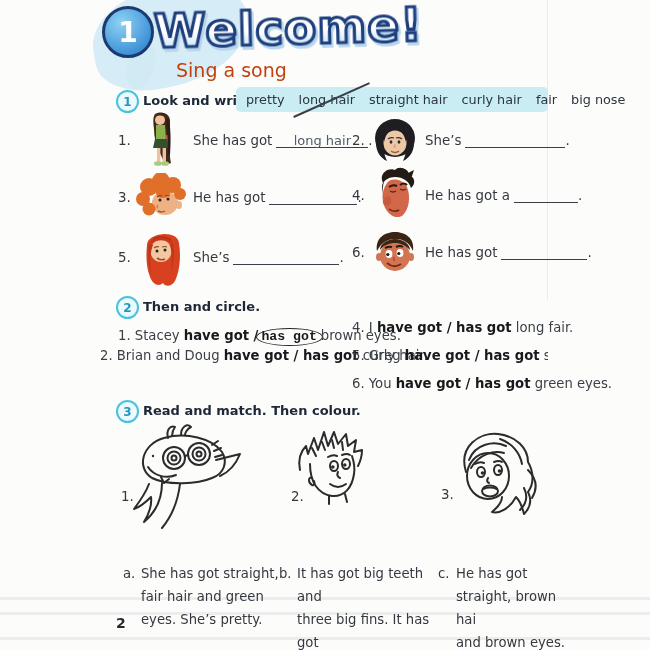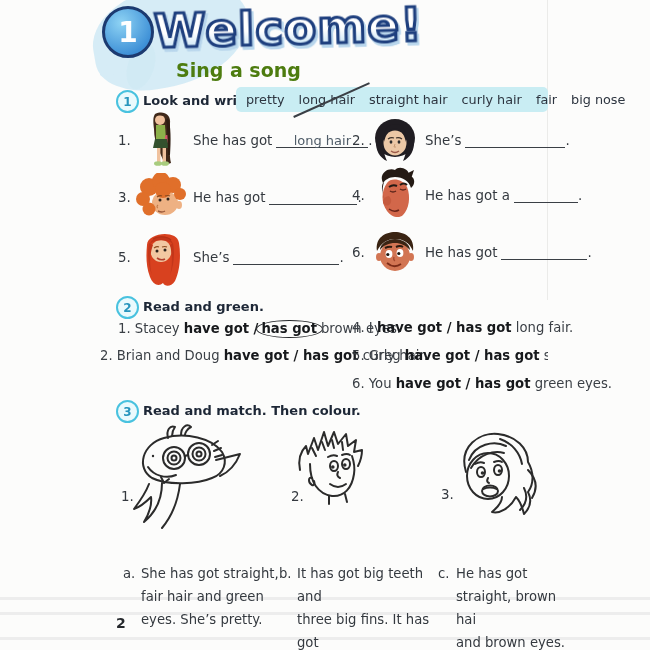--- a/index.html
+++ b/index.html
@@ -14,21 +14,21 @@
   .splash{position:absolute;left:92px;top:-14px;width:158px;height:100px;background:#cfe9f4;border-radius:55% 45% 62% 38%;transform:rotate(-10deg);opacity:.85;}
   .splash2{position:absolute;left:96px;top:50px;width:74px;height:16px;background:#d6ecf6;border-radius:50%;transform:rotate(-28deg);}
   .splash3{position:absolute;left:128px;top:42px;width:26px;height:48px;background:#cfe9f4;border-radius:50%;transform:rotate(18deg);opacity:.7;}
   .unit-circle{position:absolute;left:102px;top:6px;width:46px;height:46px;border-radius:50%;
     background:radial-gradient(circle at 35% 30%,#8ed3f4,#3d8fd6 75%);border:3px solid #1c3a70;
     color:#fff;font-size:28px;font-weight:bold;display:flex;align-items:center;justify-content:center;}
   .title{position:absolute;left:154px;top:0px;font-size:47px;font-weight:800;letter-spacing:1px;
     background:linear-gradient(180deg,#ffffff 55%,#a9d5f0);-webkit-background-clip:text;background-clip:text;
     color:transparent;-webkit-text-stroke:3.2px #1e3f7e;transform:rotate(-1.5deg);
     filter:drop-shadow(2px 3px 0 #b8d6ec);}
-  .subtitle{position:absolute;left:176px;top:59px;font-size:19px;font-weight:bold;color:#4d7c0f;}
+  .subtitle{position:absolute;left:176px;top:59px;font-size:19px;font-weight:normal;color:#c2410c;}
 
   
   .badge{position:absolute;width:19px;height:19px;border-radius:50%;background:#eafafd;border:2px solid #49c2df;
     color:#2795bd;font-weight:bold;font-size:12px;display:flex;align-items:center;justify-content:center;}
   .instruction{position:absolute;font-size:13px;font-weight:bold;color:#1d2736;}
 
   
   .wordbank{position:absolute;left:236px;top:87px;width:312px;height:25px;background:#c9edf3;border-radius:5px;
     display:flex;align-items:center;gap:14px;padding:0 10px;box-sizing:border-box;font-size:12.8px;color:#2d3540;white-space:nowrap;}
   .struck{position:relative;}
@@ -40,21 +40,21 @@
   .ex1-img{flex:none;display:flex;align-items:center;justify-content:center;}
   .ex1-img.w-left{width:54px;}
   .ex1-img.w-right{width:52px;}
   .stem{margin-left:4px;white-space:nowrap;}
   .blank{display:inline-block;border-bottom:1.6px solid #3a3f45;height:15px;margin-left:4px;text-align:center;
     font-size:13px;color:#4f5c68;line-height:17px;vertical-align:-3px;}
 
   
   .ex2-item{position:absolute;font-size:13.2px;color:#3a3f45;white-space:nowrap;}
   .ex2-item b{color:#17191c;}
-  .circled{display:inline-block;border:1.6px solid #26282b;border-radius:50%;padding:0 5px 1px 4px;margin:0 -2px;}
+  .circled{display:inline-block;border:1.6px solid #26282b;border-radius:50%;padding:0 5px 1px 4px;margin:8px -2px;font-family:Liberation Mono, monospace;}
 
   
   .pic{position:absolute;}
   .pic-num{position:absolute;font-size:13.4px;color:#34393f;}
   .answer{position:absolute;display:flex;font-size:13.2px;color:#34393f;line-height:23px;}
   .ans-letter{width:18px;flex:none;}
   .ans-text{white-space:pre-line;}
 
   .page-num{position:absolute;left:116px;top:615px;font-size:14px;font-weight:bold;color:#25282c;}
 
@@ -226,21 +226,21 @@
       </svg>
     </span>
     <span class="stem">He has got</span>
     <span class="blank" style="width:86px"><span></span></span>
     <span>.</span>
   </div>
 
   <div class="badge" style="left:116px;top:296px">
       <span>2</span>
     </div>
-  <div class="instruction" style="left:143px;top:299px">Read and green.</div>
+  <div class="instruction" style="left:143px;top:299px">Then and circle.</div>
 
   <div class="ex2-item" style="left:118px;top:320px">
     <span>1.</span>
     <span>Stacey </span><b>have got /</b><span class="circled"><b>has got</b></span><span>brown eyes.</span>
   </div>
   <div class="ex2-item" style="left:352px;top:320px">
     <span>4.</span>
     <span>I </span><b>have got / has got</b><span> long fair.</span>
   </div>
   <div class="ex2-item" style="left:100px;top:348px">

